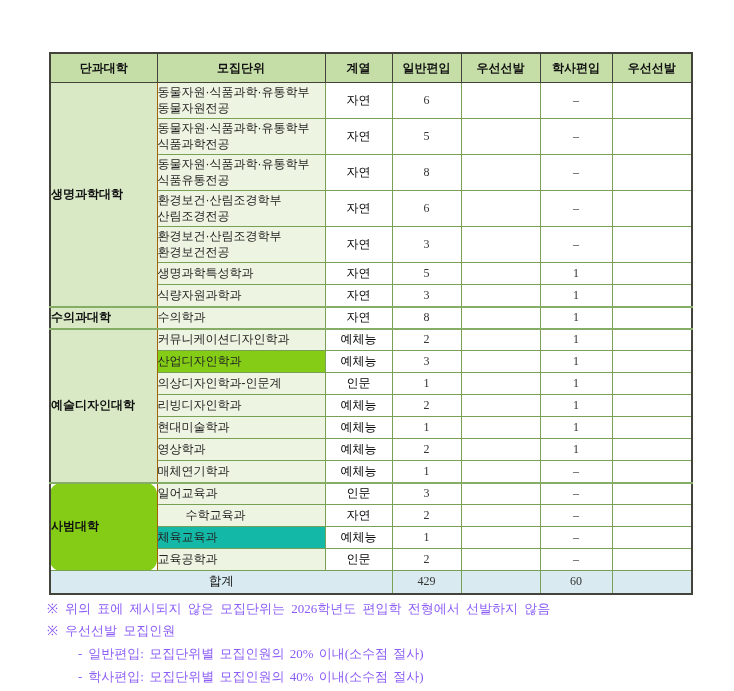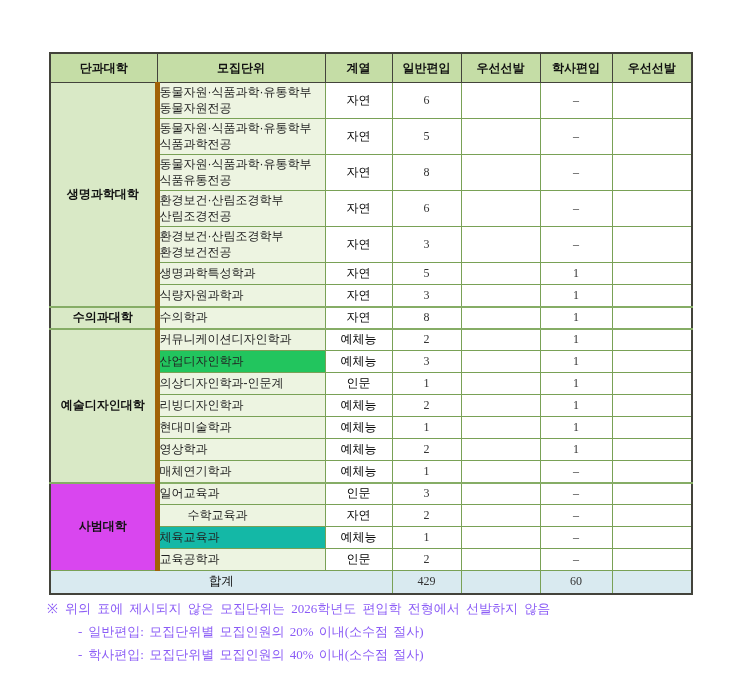--- a/index.html
+++ b/index.html
@@ -41,24 +41,24 @@
     vertical-align: middle;
     color: #111;
   }
   
   tbody td {
     border: 1px solid #79a156;
     font-size: 12px;
     vertical-align: middle;
   }
   td.college {
-    text-align: center;
+    text-align: left;
     padding-left: 6px;
     font-weight: bold;
-    border-right: 5px solid #a16207;
+    border-right: 1px solid #a16207;
     border-left: 1px solid #43433b;
     color: #111;
   }
   td.unit {
     text-align: left;
     padding-left: 5px;
     padding-right: 2px;
     white-space: pre-line;
     line-height: 1.28;
     color: #222;
@@ -216,21 +216,21 @@
         <tr class="h1 group-start">
           <td class="college" rowspan="7" style="background: rgb(217, 233, 198);">예술디자인대학</td>
           <td class="unit" style="background: rgb(237, 244, 225);">커뮤니케이션디자인학과</td>
           <td class="track">예체능</td>
           <td class="num">2</td>
           <td class="num"></td>
           <td class="num">1</td>
           <td class="num"></td>
         </tr>
         <tr class="h1">
-          <td class="unit" style="background: #22c55e;">산업디자인학과</td>
+          <td class="unit" style="background: #84cc16;">산업디자인학과</td>
           <td class="track">예체능</td>
           <td class="num">3</td>
           <td class="num"></td>
           <td class="num">1</td>
           <td class="num"></td>
         </tr>
         <tr class="h1">
           <td class="unit" style="background: rgb(237, 244, 225);">의상디자인학과-인문계</td>
           <td class="track">인문</td>
           <td class="num">1</td>
@@ -265,21 +265,21 @@
         <tr class="h1">
           <td class="unit" style="background: rgb(237, 244, 225);">매체연기학과</td>
           <td class="track">예체능</td>
           <td class="num">1</td>
           <td class="num"></td>
           <td class="num">–</td>
           <td class="num"></td>
         </tr>
 
         <tr class="h1 group-start">
-          <td class="college" rowspan="4" style="background: #d946ef;">사범대학</td>
+          <td class="college" rowspan="4" style="background: #84cc16; border-radius: 11px;">사범대학</td>
           <td class="unit" style="background: rgb(237, 244, 225);">일어교육과</td>
           <td class="track">인문</td>
           <td class="num">3</td>
           <td class="num"></td>
           <td class="num">–</td>
           <td class="num"></td>
         </tr>
         <tr class="h1">
           <td class="unit" style="background: rgb(237, 244, 225); padding-left: 28px;">수학교육과</td>
           <td class="track">자연</td>
@@ -311,16 +311,17 @@
           <td class="num" style="background: rgb(217, 234, 240);"></td>
           <td class="num" style="background: rgb(217, 234, 240);">60</td>
           <td class="num" style="background: rgb(217, 234, 240);"></td>
         </tr>
       </tbody>
     </table>
   </div>
 
   <div class="notes">
     <div class="note-line"><span class="marker">※</span><span>위의 표에 제시되지 않은 모집단위는 2026학년도 편입학 전형에서 선발하지 않음</span></div>
+    <div class="note-line"><span class="marker">※</span><span>우선선발 모집인원</span></div>
     <div class="note-sub"><span class="dash">-</span><span>일반편입: 모집단위별 모집인원의 20% 이내(소수점 절사)</span></div>
     <div class="note-sub"><span class="dash">-</span><span>학사편입: 모집단위별 모집인원의 40% 이내(소수점 절사)</span></div>
   </div>
 </div>
 
 </body></html>

